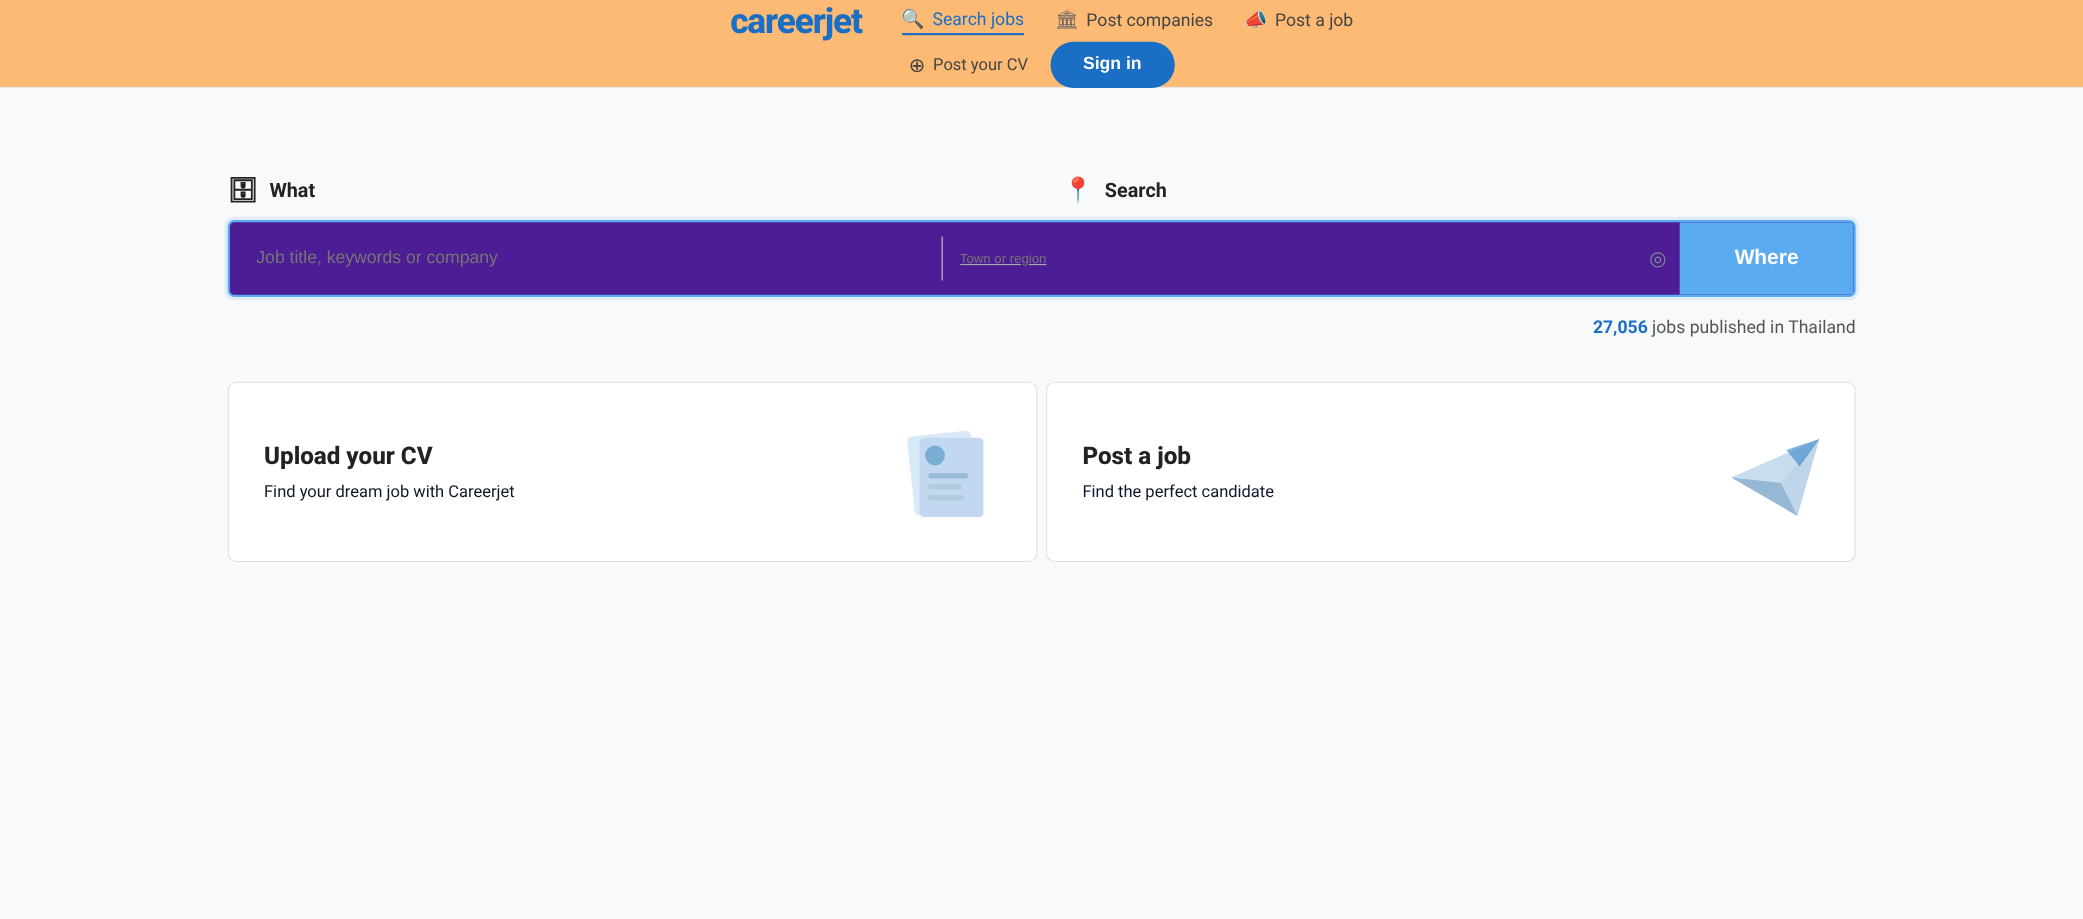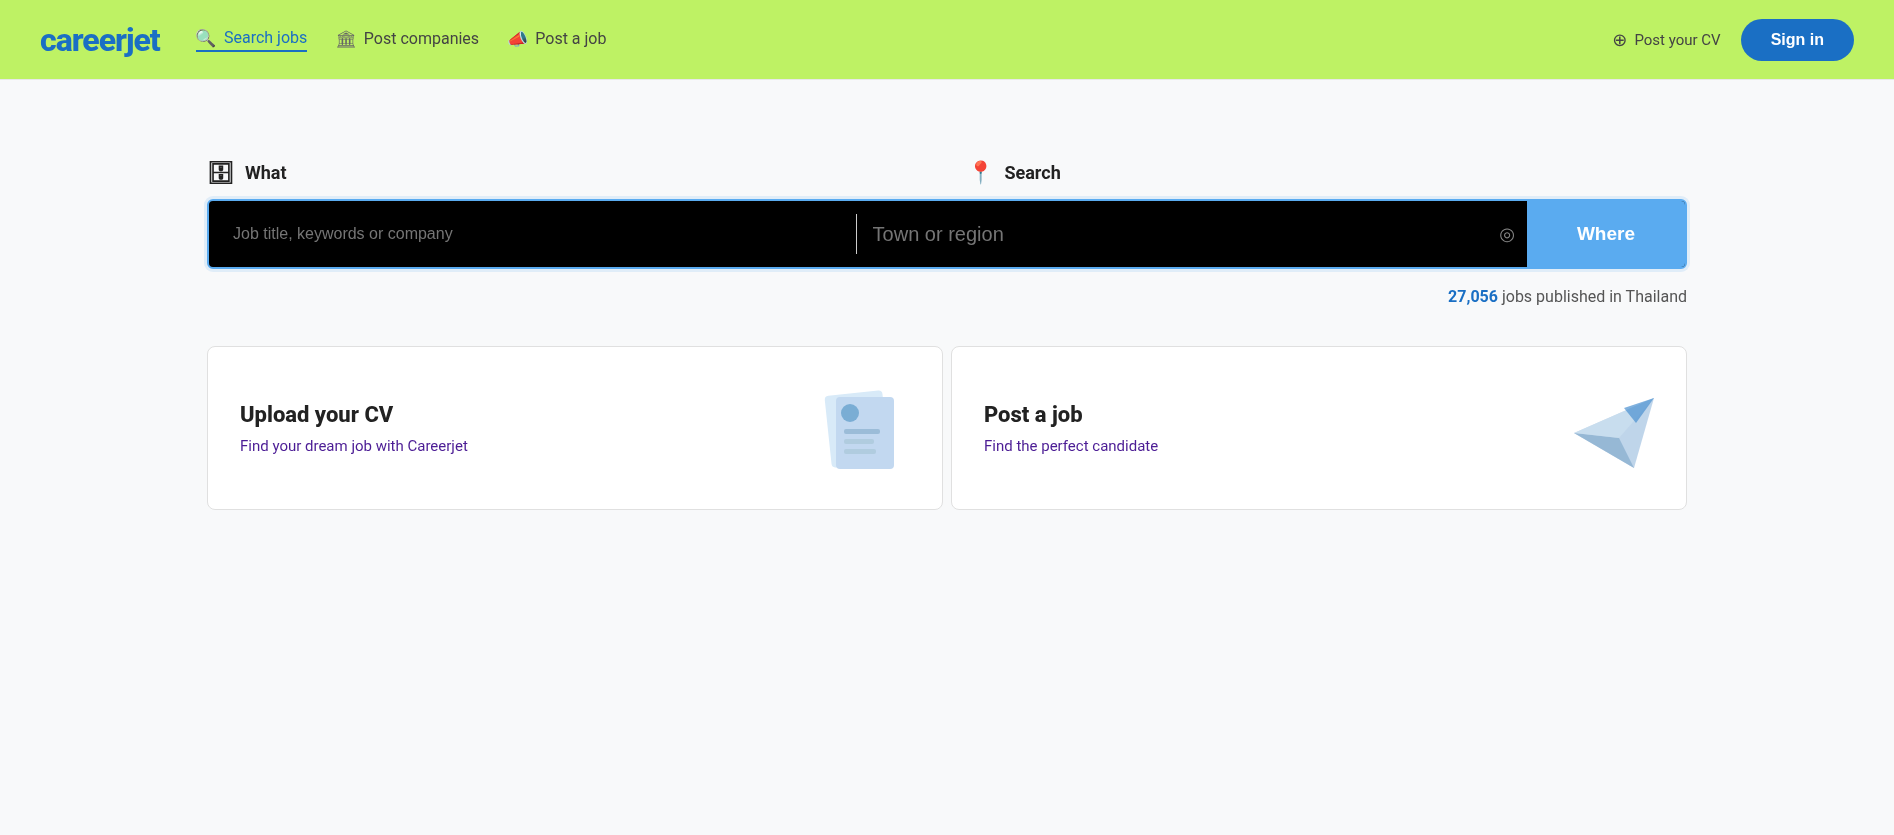--- a/index.html
+++ b/index.html
@@ -10,27 +10,28 @@
 
     body {
       font-family: -apple-system, BlinkMacSystemFont, 'Segoe UI', Roboto, Arial, sans-serif;
       background-color: #f8f9fa;
       color: #333;
       min-height: 835px;
     }
 
     
     .header {
-      background-color: #bef264;
+      background-color: #fdba74;
       border-bottom: 1px solid #e8e8e8;
       padding: 0 40px;
       height: 80px;
       display: flex;
       align-items: center;
       justify-content: space-between;
+      flex-direction: column;
     }
 
     .header-left {
       display: flex;
       align-items: center;
       gap: 36px;
     }
 
     .logo {
       font-size: 32px;
@@ -124,21 +125,21 @@
       gap: 10px;
       font-size: 18px;
       font-weight: 700;
       color: #222;
       padding-left: 20px;
     }
 
     .search-bar-container {
       display: flex;
       align-items: center;
-      background: #000000;
+      background: #4c1d95;
       border: 2px solid #5aabf0;
       border-radius: 6px;
       overflow: hidden;
       height: 70px;
       box-shadow: 0 0 0 3px rgba(90, 171, 240, 0.15);
     }
 
     .search-input-what {
       flex: 1;
       border: none;
@@ -153,25 +154,26 @@
     .search-divider {
       width: 1px;
       height: 40px;
       background-color: #ccc;
     }
 
     .search-input-where {
       flex: 1;
       border: none;
       outline: none;
-      font-size: 20px;
+      font-size: 12px;
       color: #aaa;
       padding: 0 16px;
       height: 100%;
       background: transparent;
+      text-decoration: underline;
     }
 
     .location-icon-btn {
       background: none;
       border: none;
       cursor: pointer;
       padding: 0 12px;
       color: #888;
       font-size: 18px;
     }
@@ -222,21 +224,21 @@
 
     .card-text .card-title {
       font-size: 22px;
       font-weight: 800;
       color: #222;
       margin-bottom: 10px;
     }
 
     .card-text .card-subtitle {
       font-size: 15px;
-      color: #4c1d95;
+      color: #0f172a;
     }
 
     
     .cv-illustration {
       width: 90px;
       height: 90px;
       position: relative;
       flex-shrink: 0;
     }
 

